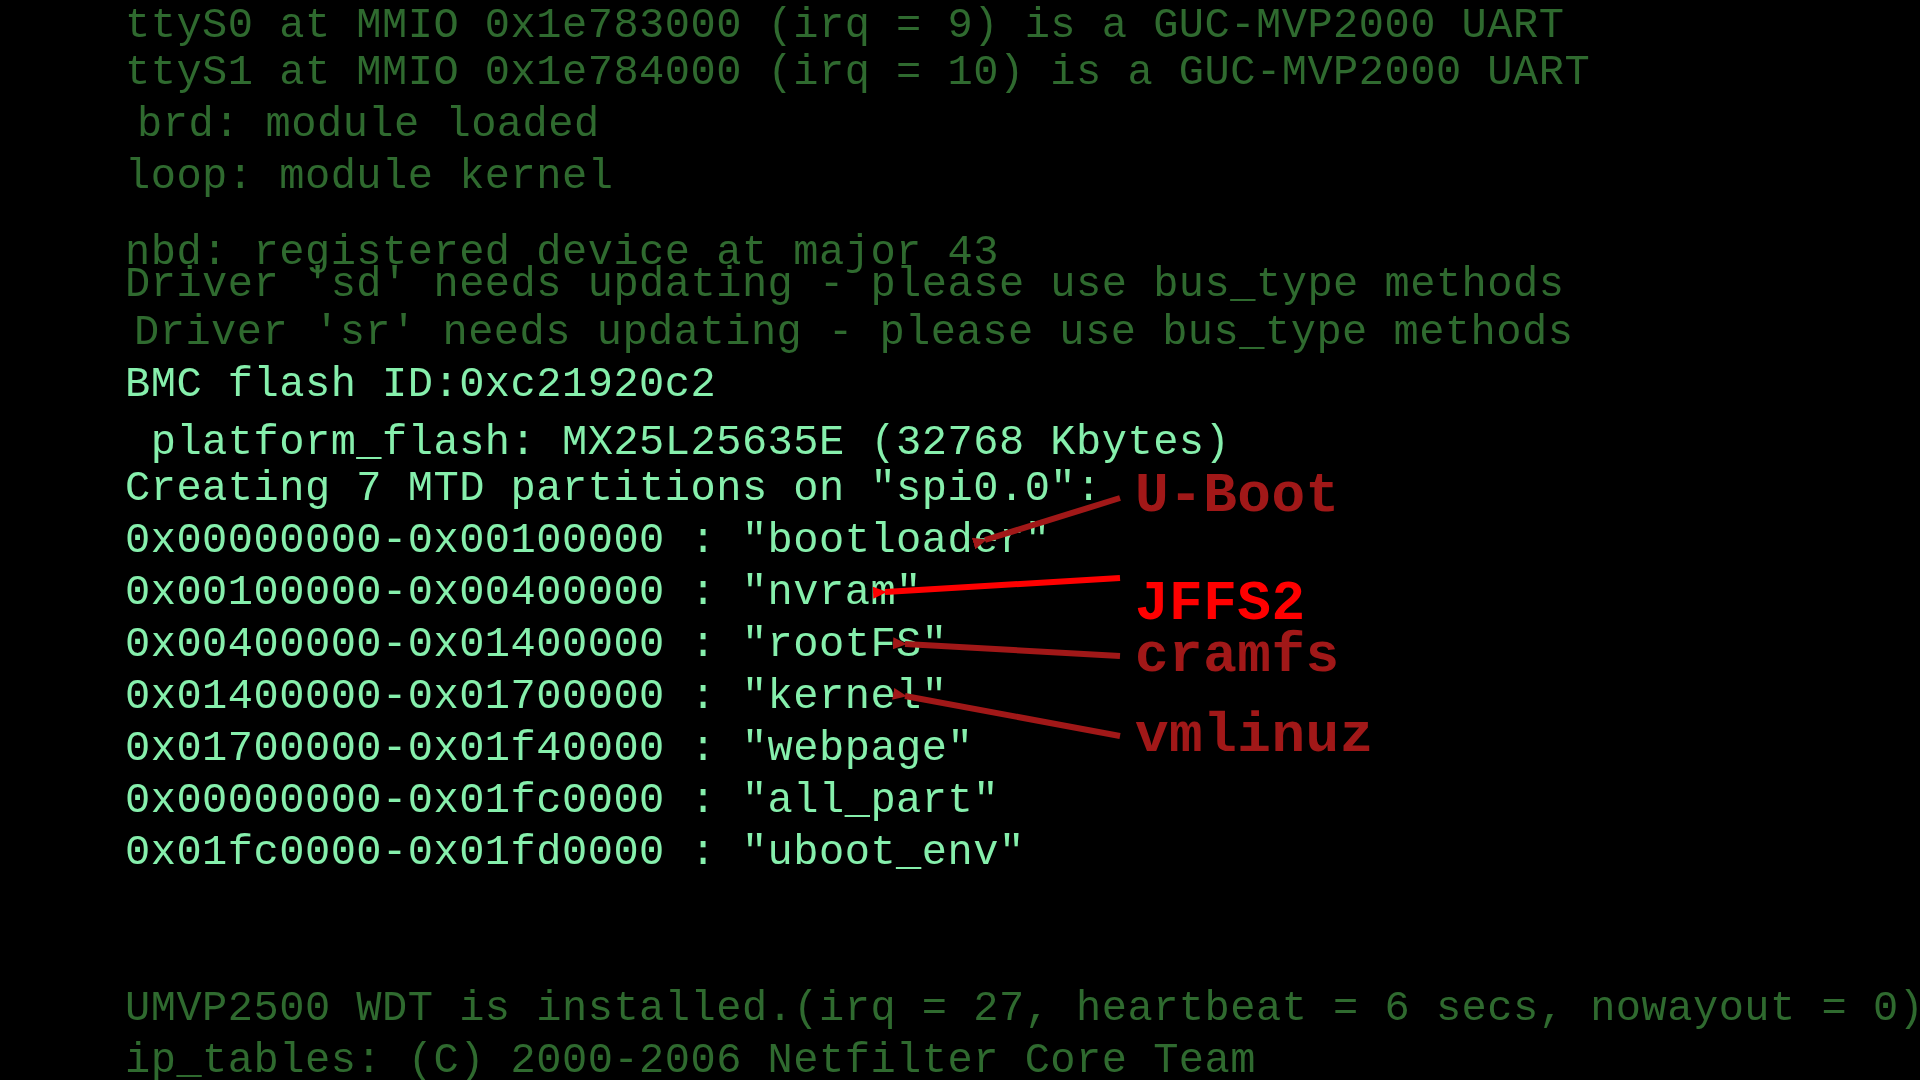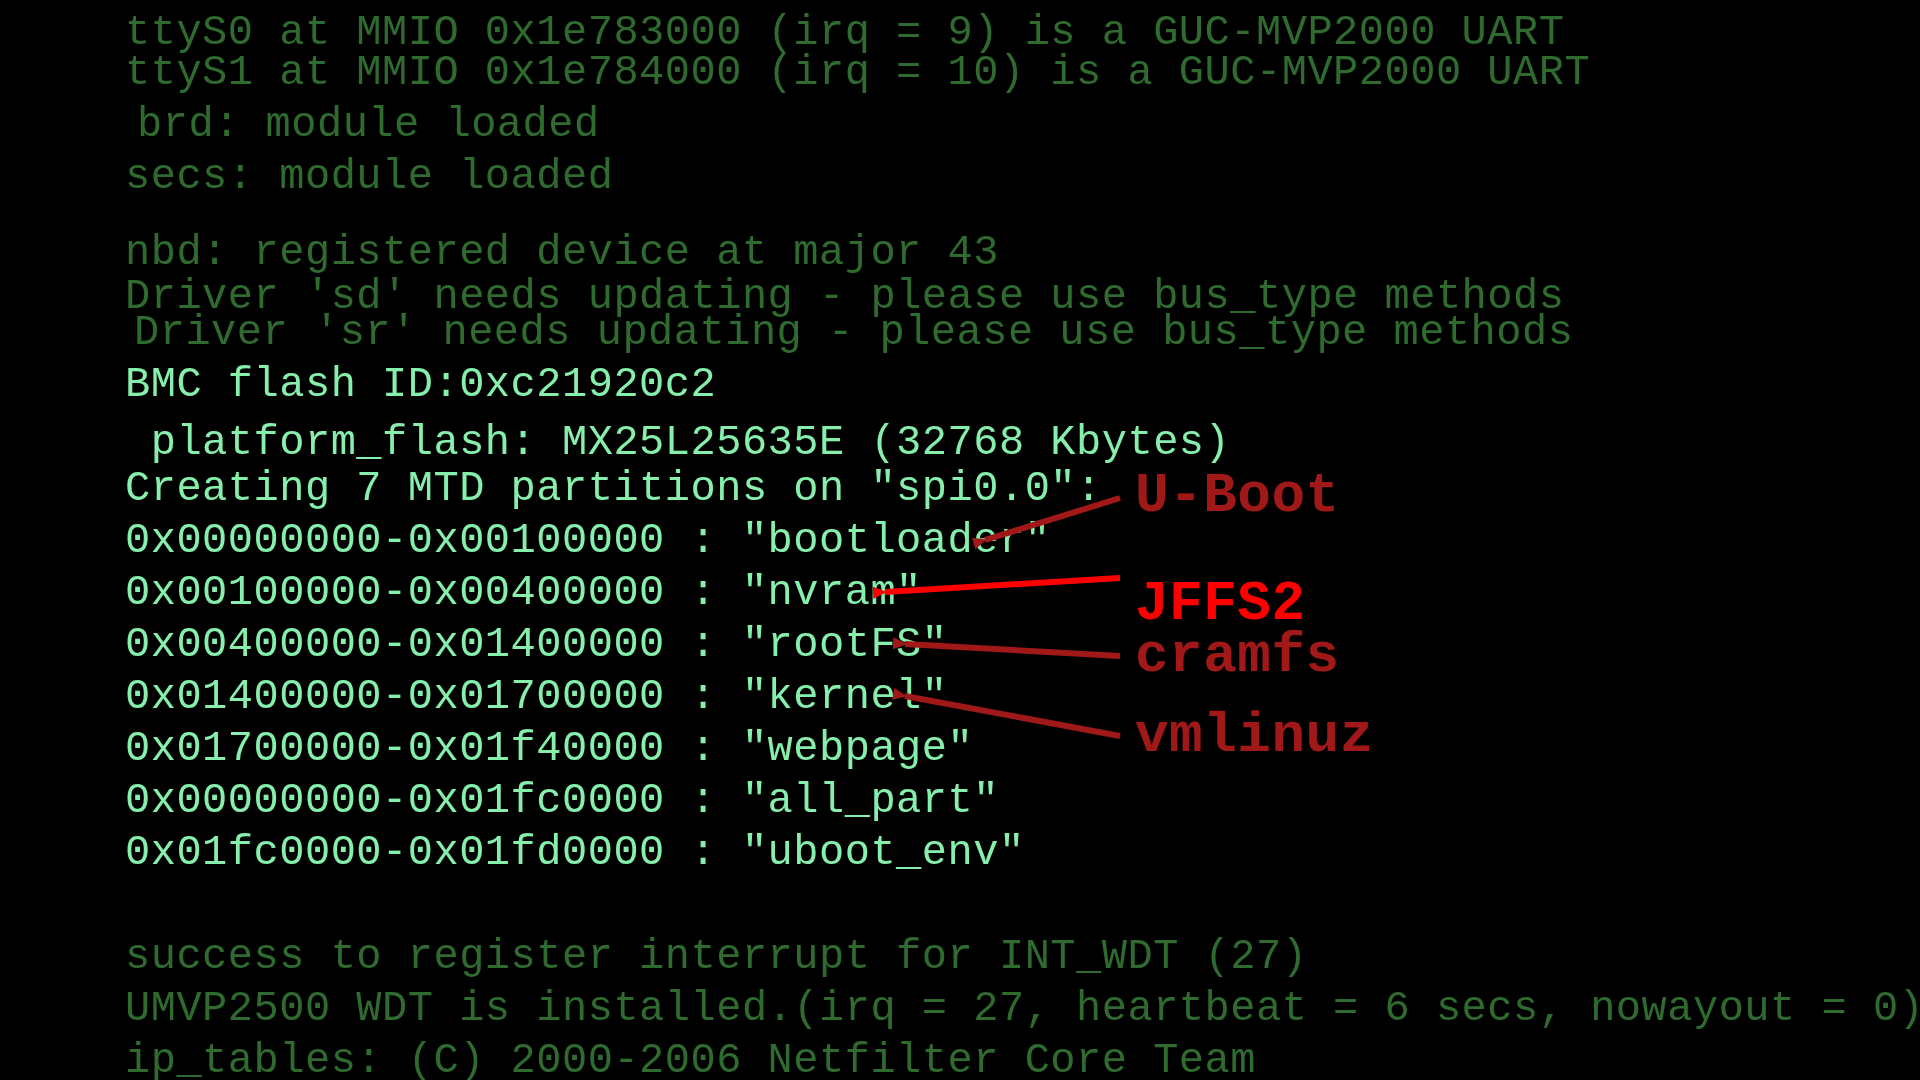--- a/index.html
+++ b/index.html
@@ -43,40 +43,39 @@
     width: 1920px;
     height: 1080px;
     pointer-events: none;
   }
 </style>
 </head>
 <body>
 
 <div class="screen">
 
-  <div class="line dim" style="top:12px;text-align:center;">ttyS0 at MMIO 0x1e783000 (irq = 9) is a GUC-MVP2000 UART</div>
+  <div class="line dim" style="top:5px;text-align:center;">ttyS0 at MMIO 0x1e783000 (irq = 9) is a GUC-MVP2000 UART</div>
   <div class="line dim" style="top:52px;">ttyS1 at MMIO 0x1e784000 (irq = 10) is a GUC-MVP2000 UART</div>
   <div class="line dim" style="top:104px;margin-left:12px;">brd: module loaded</div>
-  <div class="line dim" style="top:156px;">secs: module loaded</div>
+  <div class="line dim" style="top:156px;">loop: module kernel</div>
   <div class="line dim" style="top:192px;margin-top:40px;">nbd: registered device at major 43</div>
-  <div class="line dim" style="top:276px;font-family:Liberation Mono, monospace;">Driver 'sd' needs updating - please use bus_type methods</div>
+  <div class="line dim" style="top:264px;font-family:Liberation Mono, monospace;">Driver 'sd' needs updating - please use bus_type methods</div>
   <div class="line dim" style="top:312px;margin-left:9px;">Driver 'sr' needs updating - please use bus_type methods</div>
 
   <div class="line bright" style="top:364px;">BMC flash ID:0xc21920c2</div>
   <div class="line bright" style="top:416px;margin-top:6px;"> platform_flash: MX25L25635E (32768 Kbytes)</div>
   <div class="line bright" style="top:468px;">Creating 7 MTD partitions on "spi0.0":</div>
   <div class="line bright" style="top:520px;">0x00000000-0x00100000 : "bootloader"</div>
   <div class="line bright" style="top:572px;">0x00100000-0x00400000 : "nvram"</div>
   <div class="line bright" style="top:624px;">0x00400000-0x01400000 : "rootFS"</div>
   <div class="line bright" style="top:676px;">0x01400000-0x01700000 : "kernel"</div>
   <div class="line bright" style="top:728px;">0x01700000-0x01f40000 : "webpage"</div>
   <div class="line bright" style="top:780px;">0x00000000-0x01fc0000 : "all_part"</div>
   <div class="line bright" style="top:832px;">0x01fc0000-0x01fd0000 : "uboot_env"</div>
 
-  <div class="line dim" style="top:936px;">success to register interrupt for INT_WDT (27)</div>
   <div class="line dim" style="top:988px;">UMVP2500 WDT is installed.(irq = 27, heartbeat = 6 secs, nowayout = 0)</div>
   <div class="line dim" style="top:1040px;">ip_tables: (C) 2000-2006 Netfilter Core Team</div>
 
   <div class="ann dim-red" style="left:1135px; top:468px;">U-Boot</div>
   <div class="ann" style="left:1135px; top:548px;margin-top:28px;">JFFS2</div>
   <div class="ann dim-red" style="left:1135px; top:628px;">cramfs</div>
   <div class="ann dim-red" style="left:1135px; top:708px;">vmlinuz</div>
 
   <svg class="arrows" viewBox="0 0 1920 1080">
     <defs>

